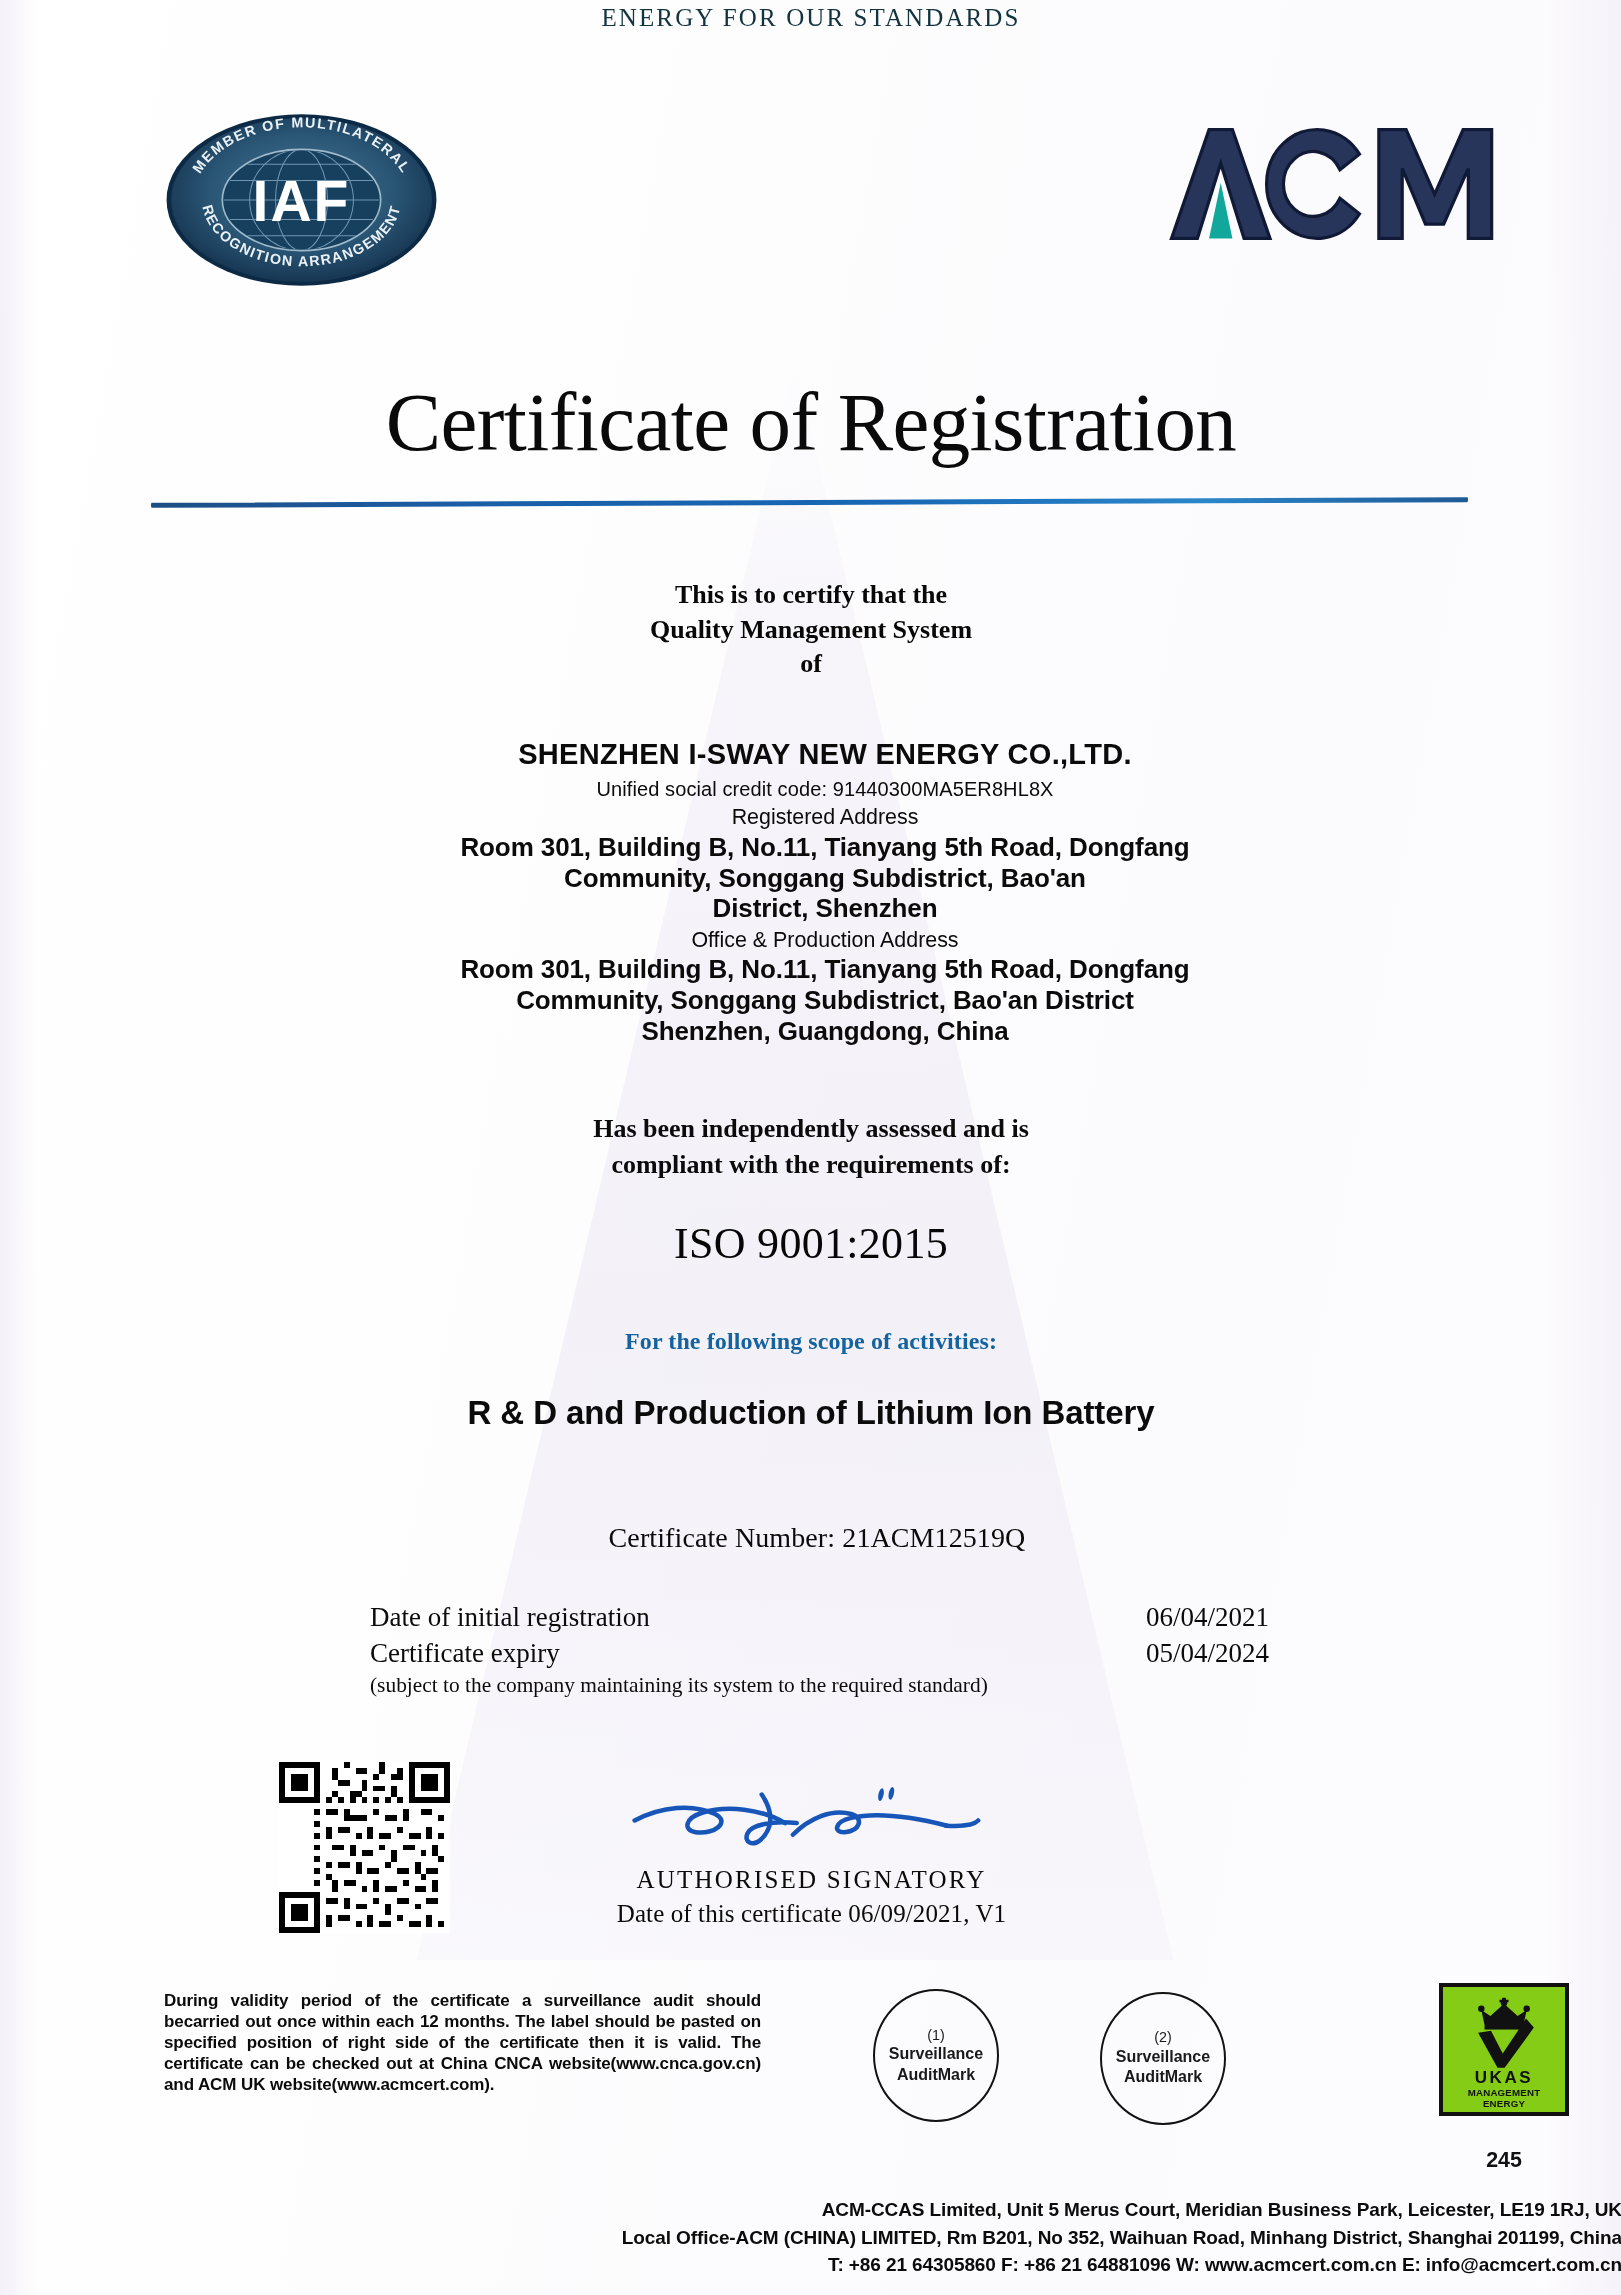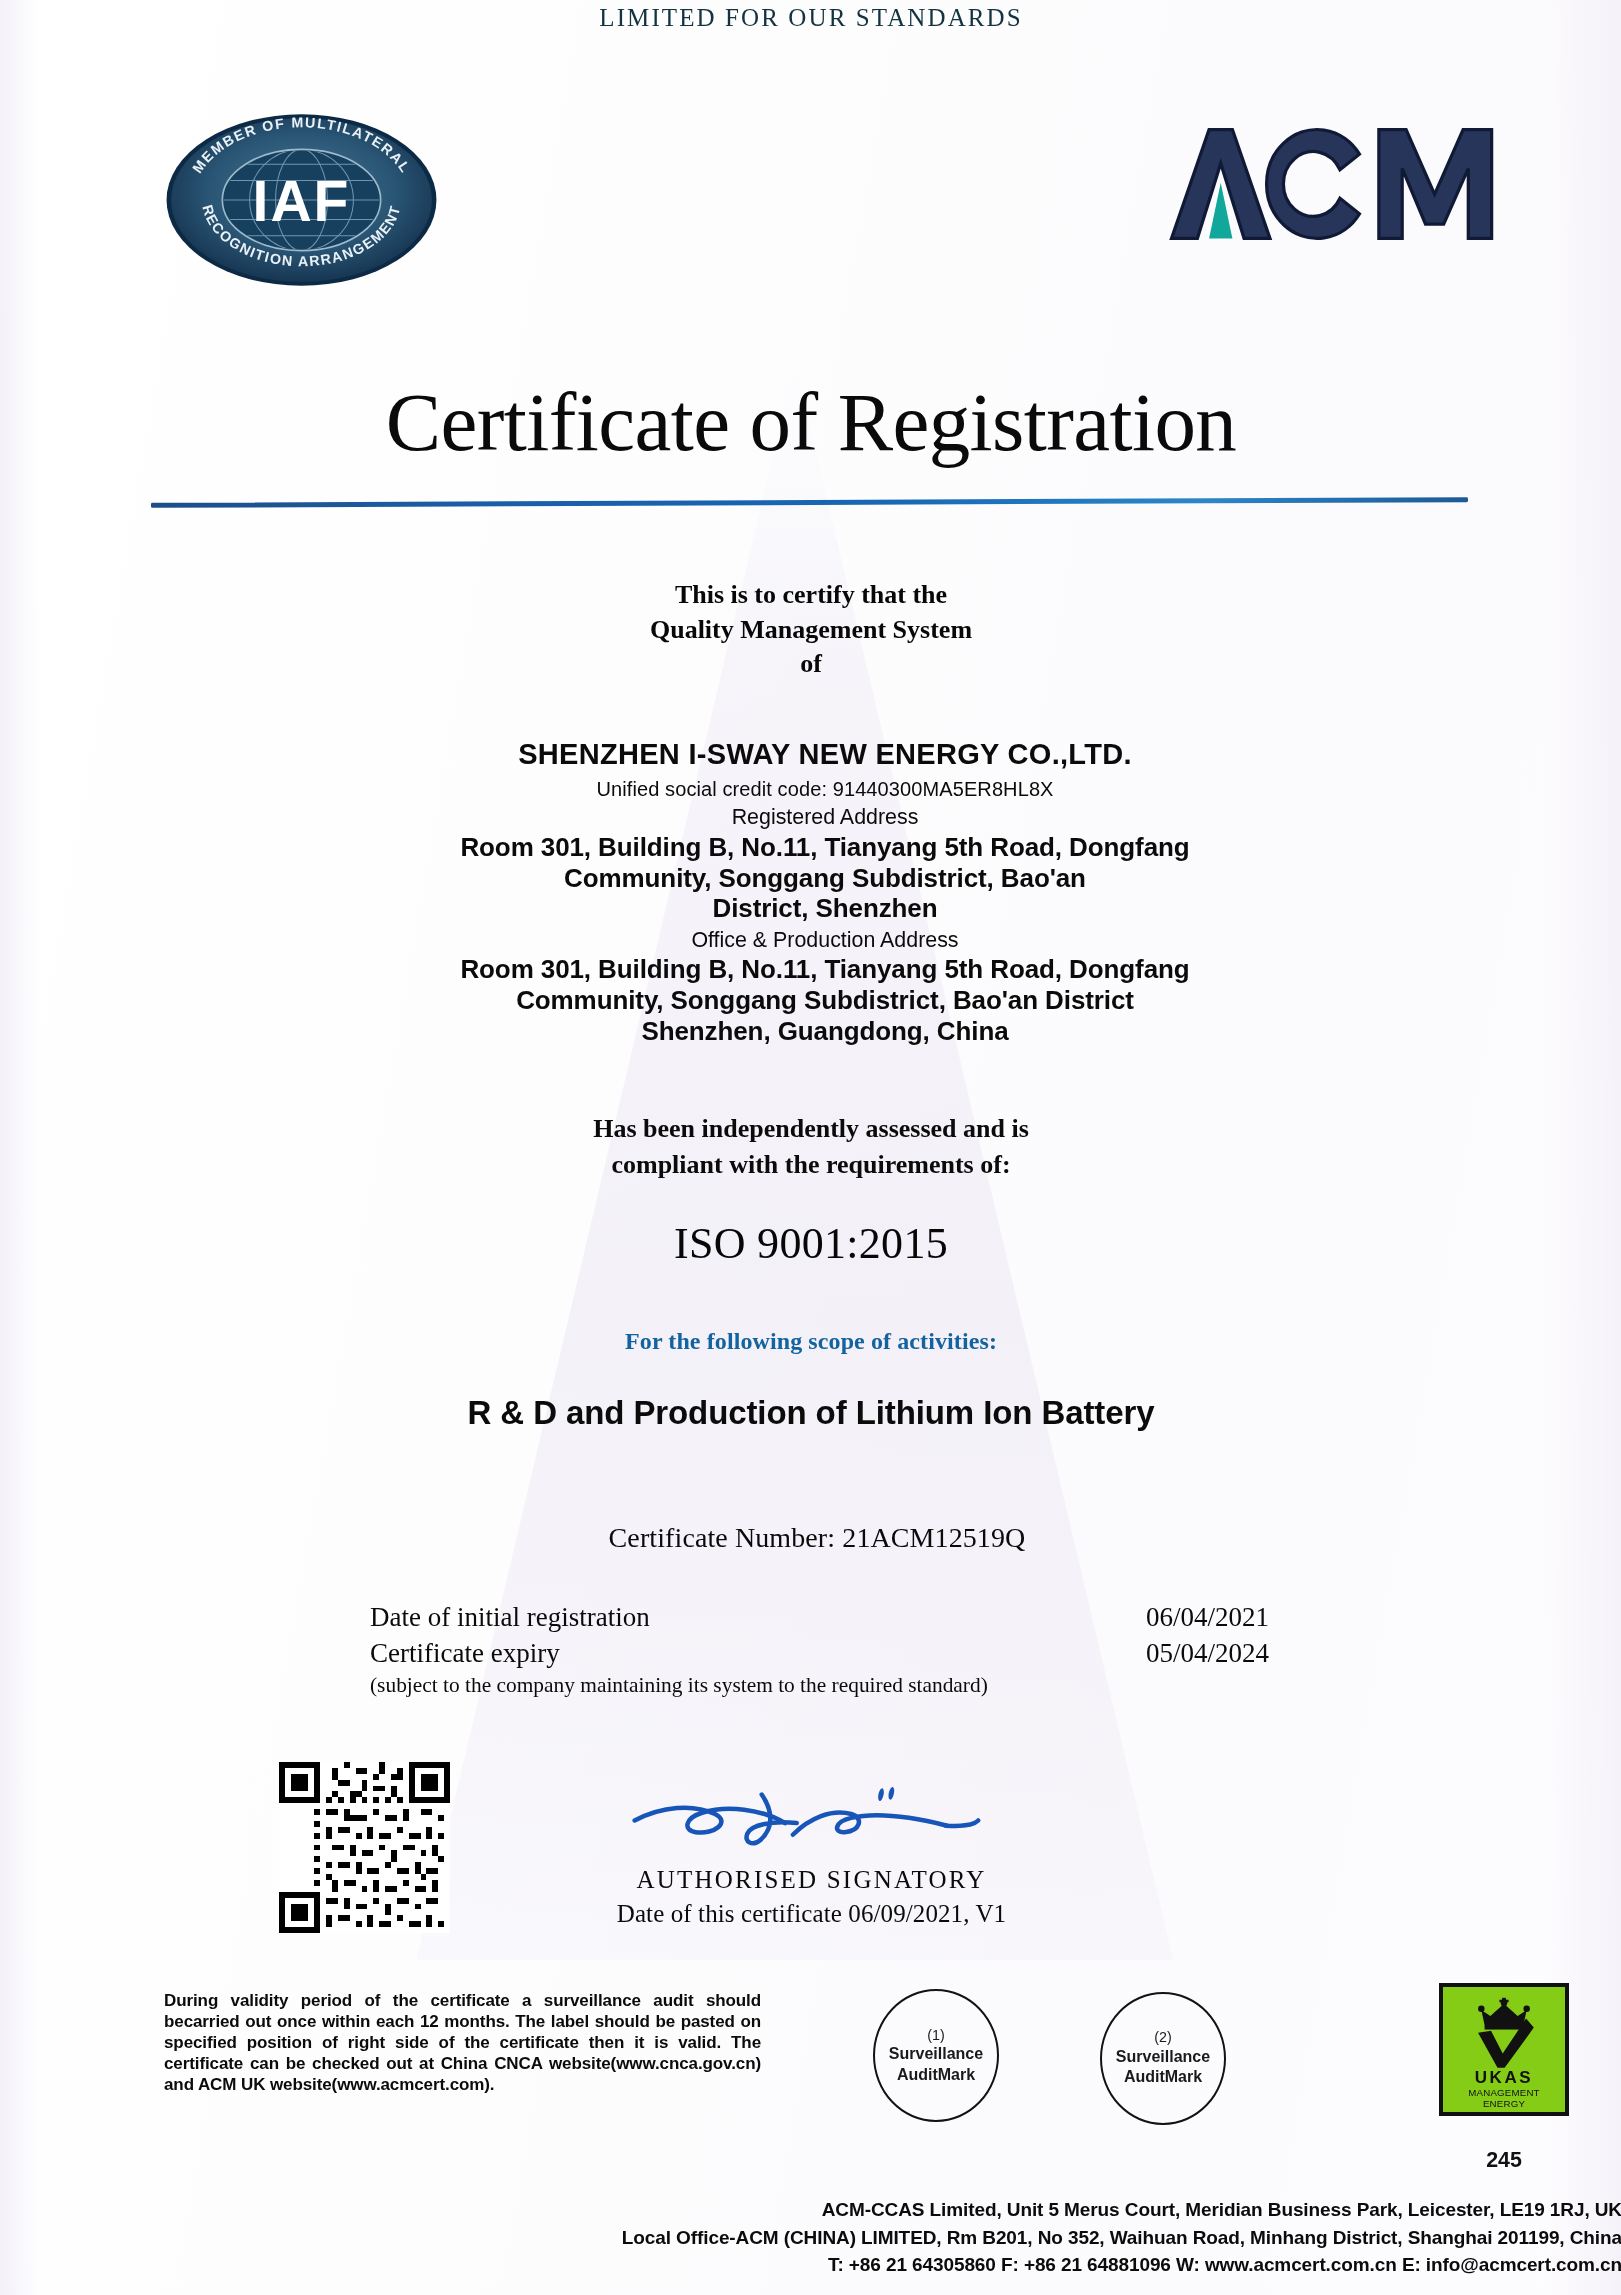--- a/index.html
+++ b/index.html
@@ -259,21 +259,21 @@
   .ukas-name {
     font-family: "Liberation Sans", sans-serif;
     font-weight: bold;
     font-size: 17px;
     letter-spacing: 2.6px;
     margin-top: 0.6px;
     color: #111;
   }
   .ukas-sub {
     font-family: "Liberation Sans", sans-serif;
-    font-weight: normal;
+    font-weight: bold;
     font-size: 9.7px;
     letter-spacing: 0.2px;
     text-align: center;
     line-height: 1.07;
     color: #111;
   }
   .ukas-number {
     position: absolute; right: 53px; top: 2132px;
     width: 130px; text-align: center;
     font-family: "Liberation Sans", sans-serif;
@@ -298,21 +298,21 @@
 </head>
 <body>
 
 <div class="page-bg"></div>
 <div class="watermark"></div>
 <div class="edge-tint-l"></div>
 <div class="edge-tint-r"></div>
 
 <div class="content">
 
-  <div class="trusted-line">LIMITED FOR OUR STANDARDS</div>
+  <div class="trusted-line">ENERGY FOR OUR STANDARDS</div>
 
   <div class="iaf-logo">
     <svg viewBox="0 0 430 280" xmlns="http://www.w3.org/2000/svg">
       <defs>
         <radialGradient id="iafg" cx="50%" cy="45%" r="62%">
           <stop offset="0%" stop-color="#4a7391"></stop>
           <stop offset="55%" stop-color="#2b5777"></stop>
           <stop offset="100%" stop-color="#102c47"></stop>
         </radialGradient>
         <path id="arcTop" d="M 48 140 A 167 112 0 0 1 382 140"></path>

